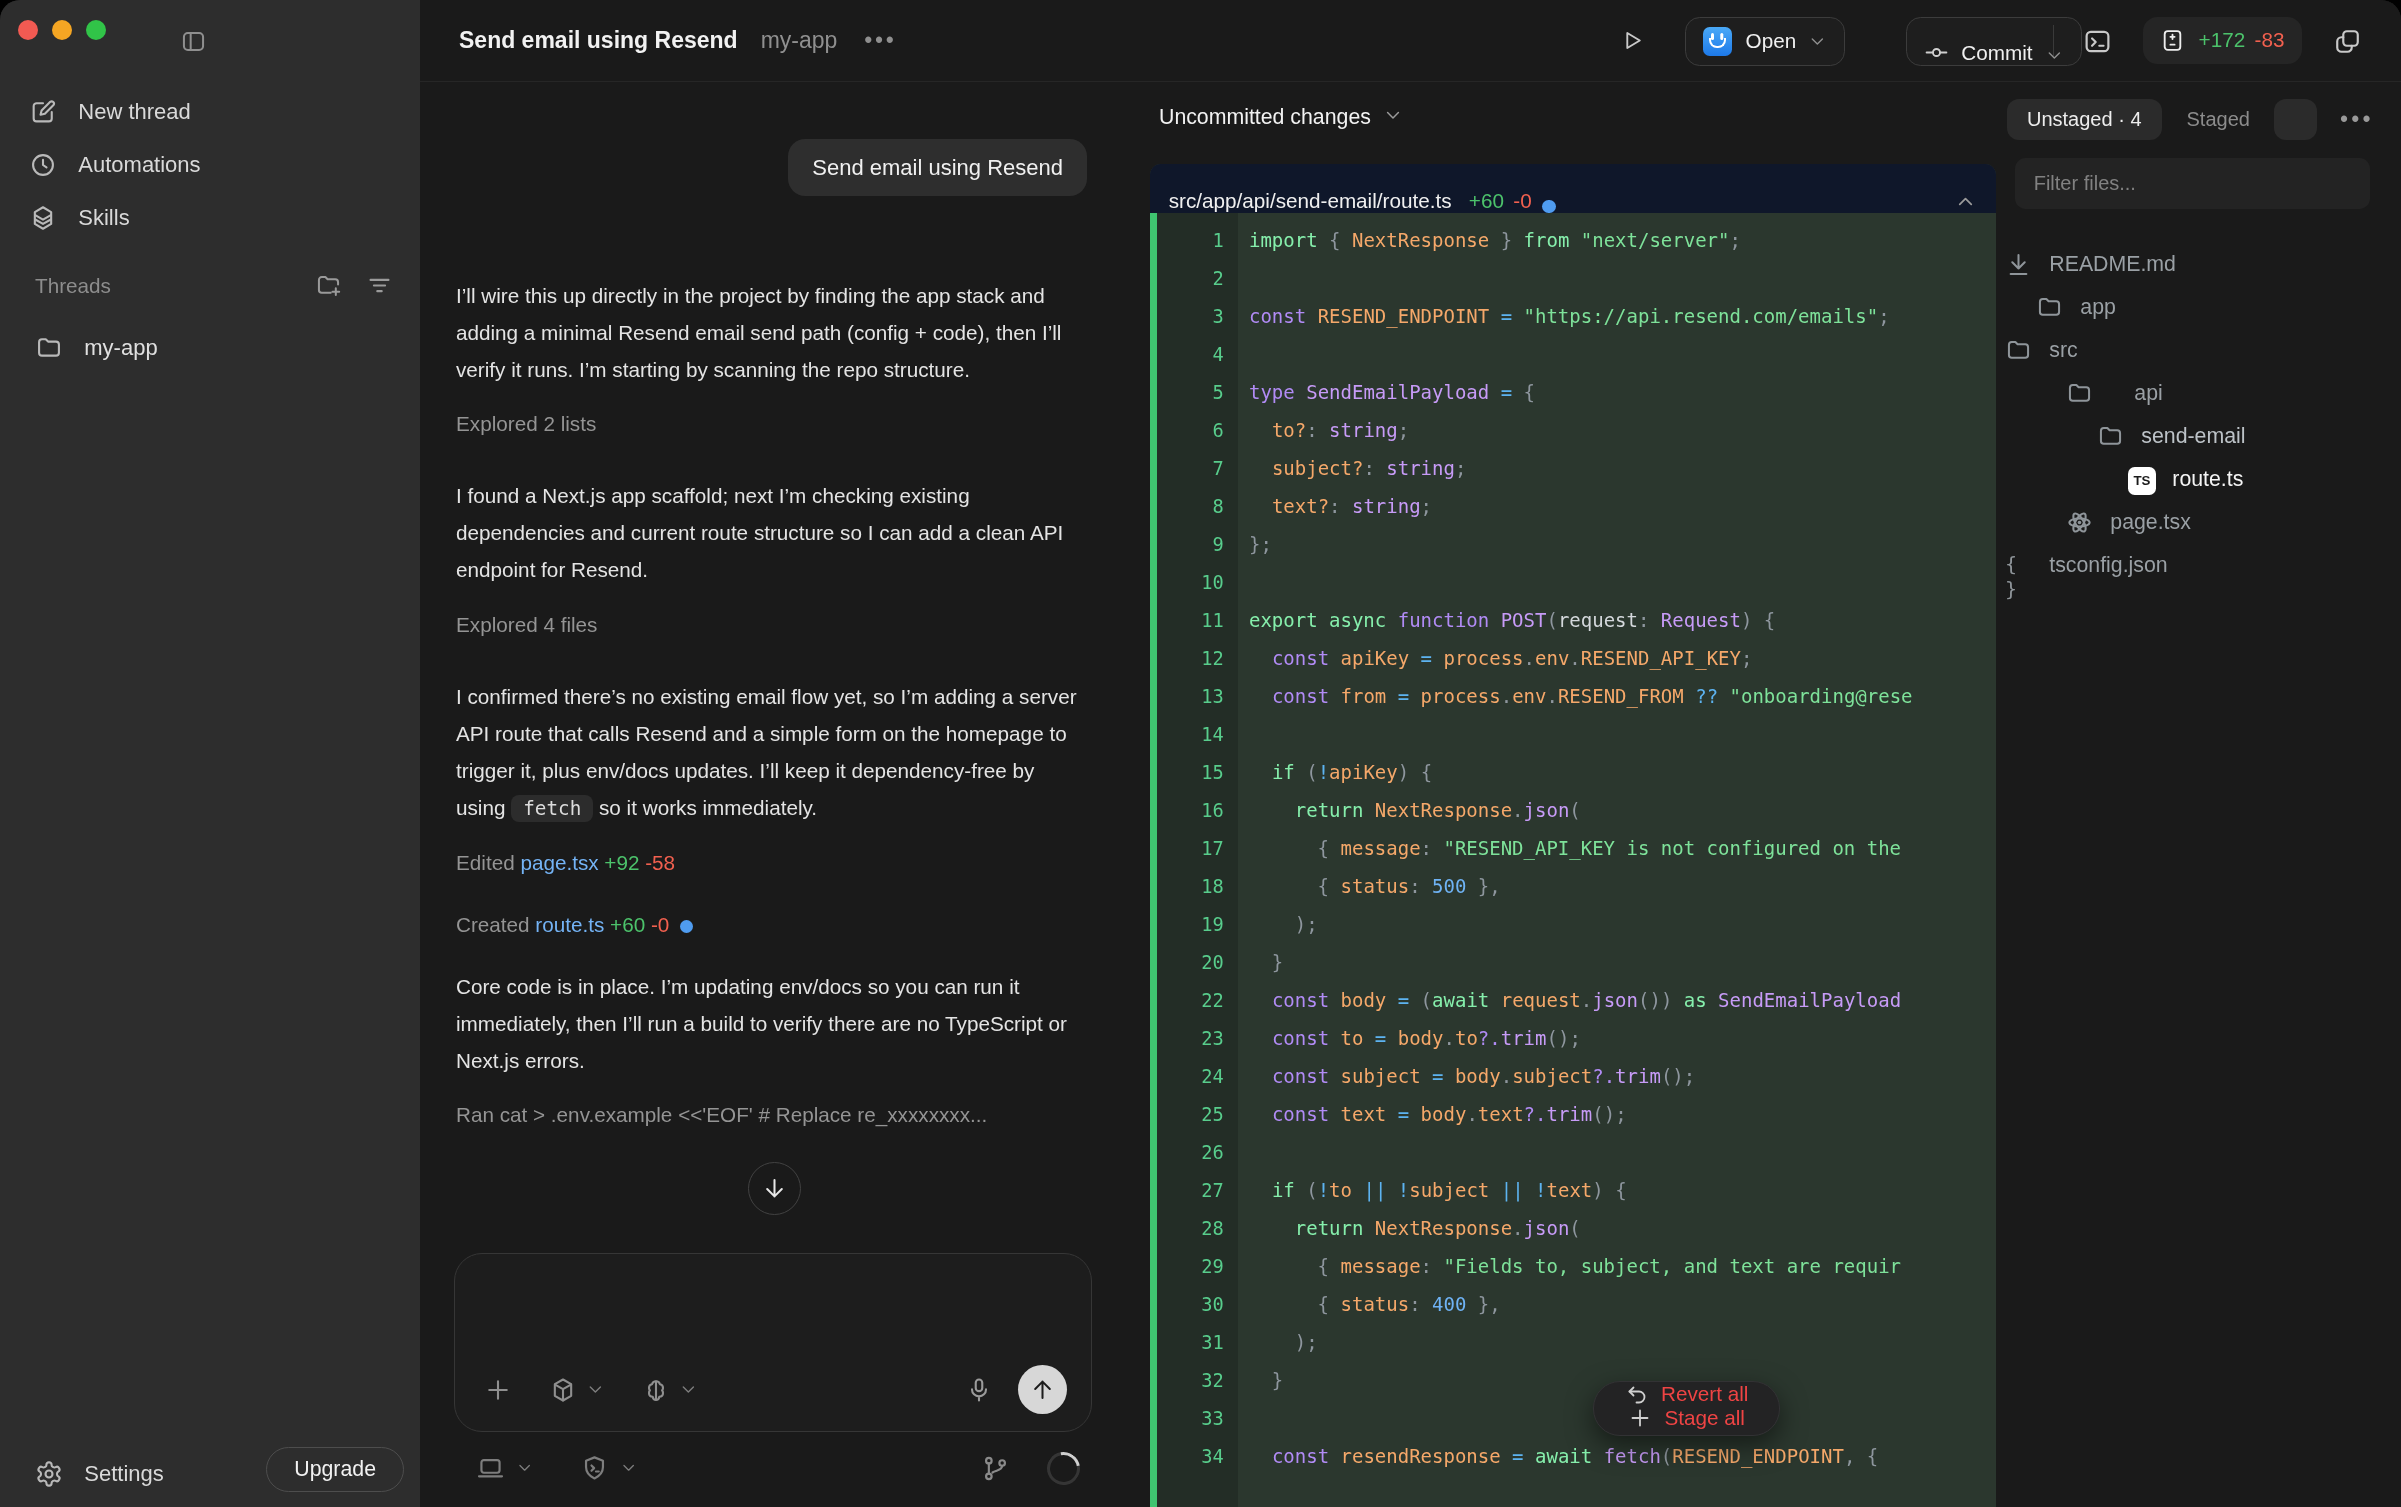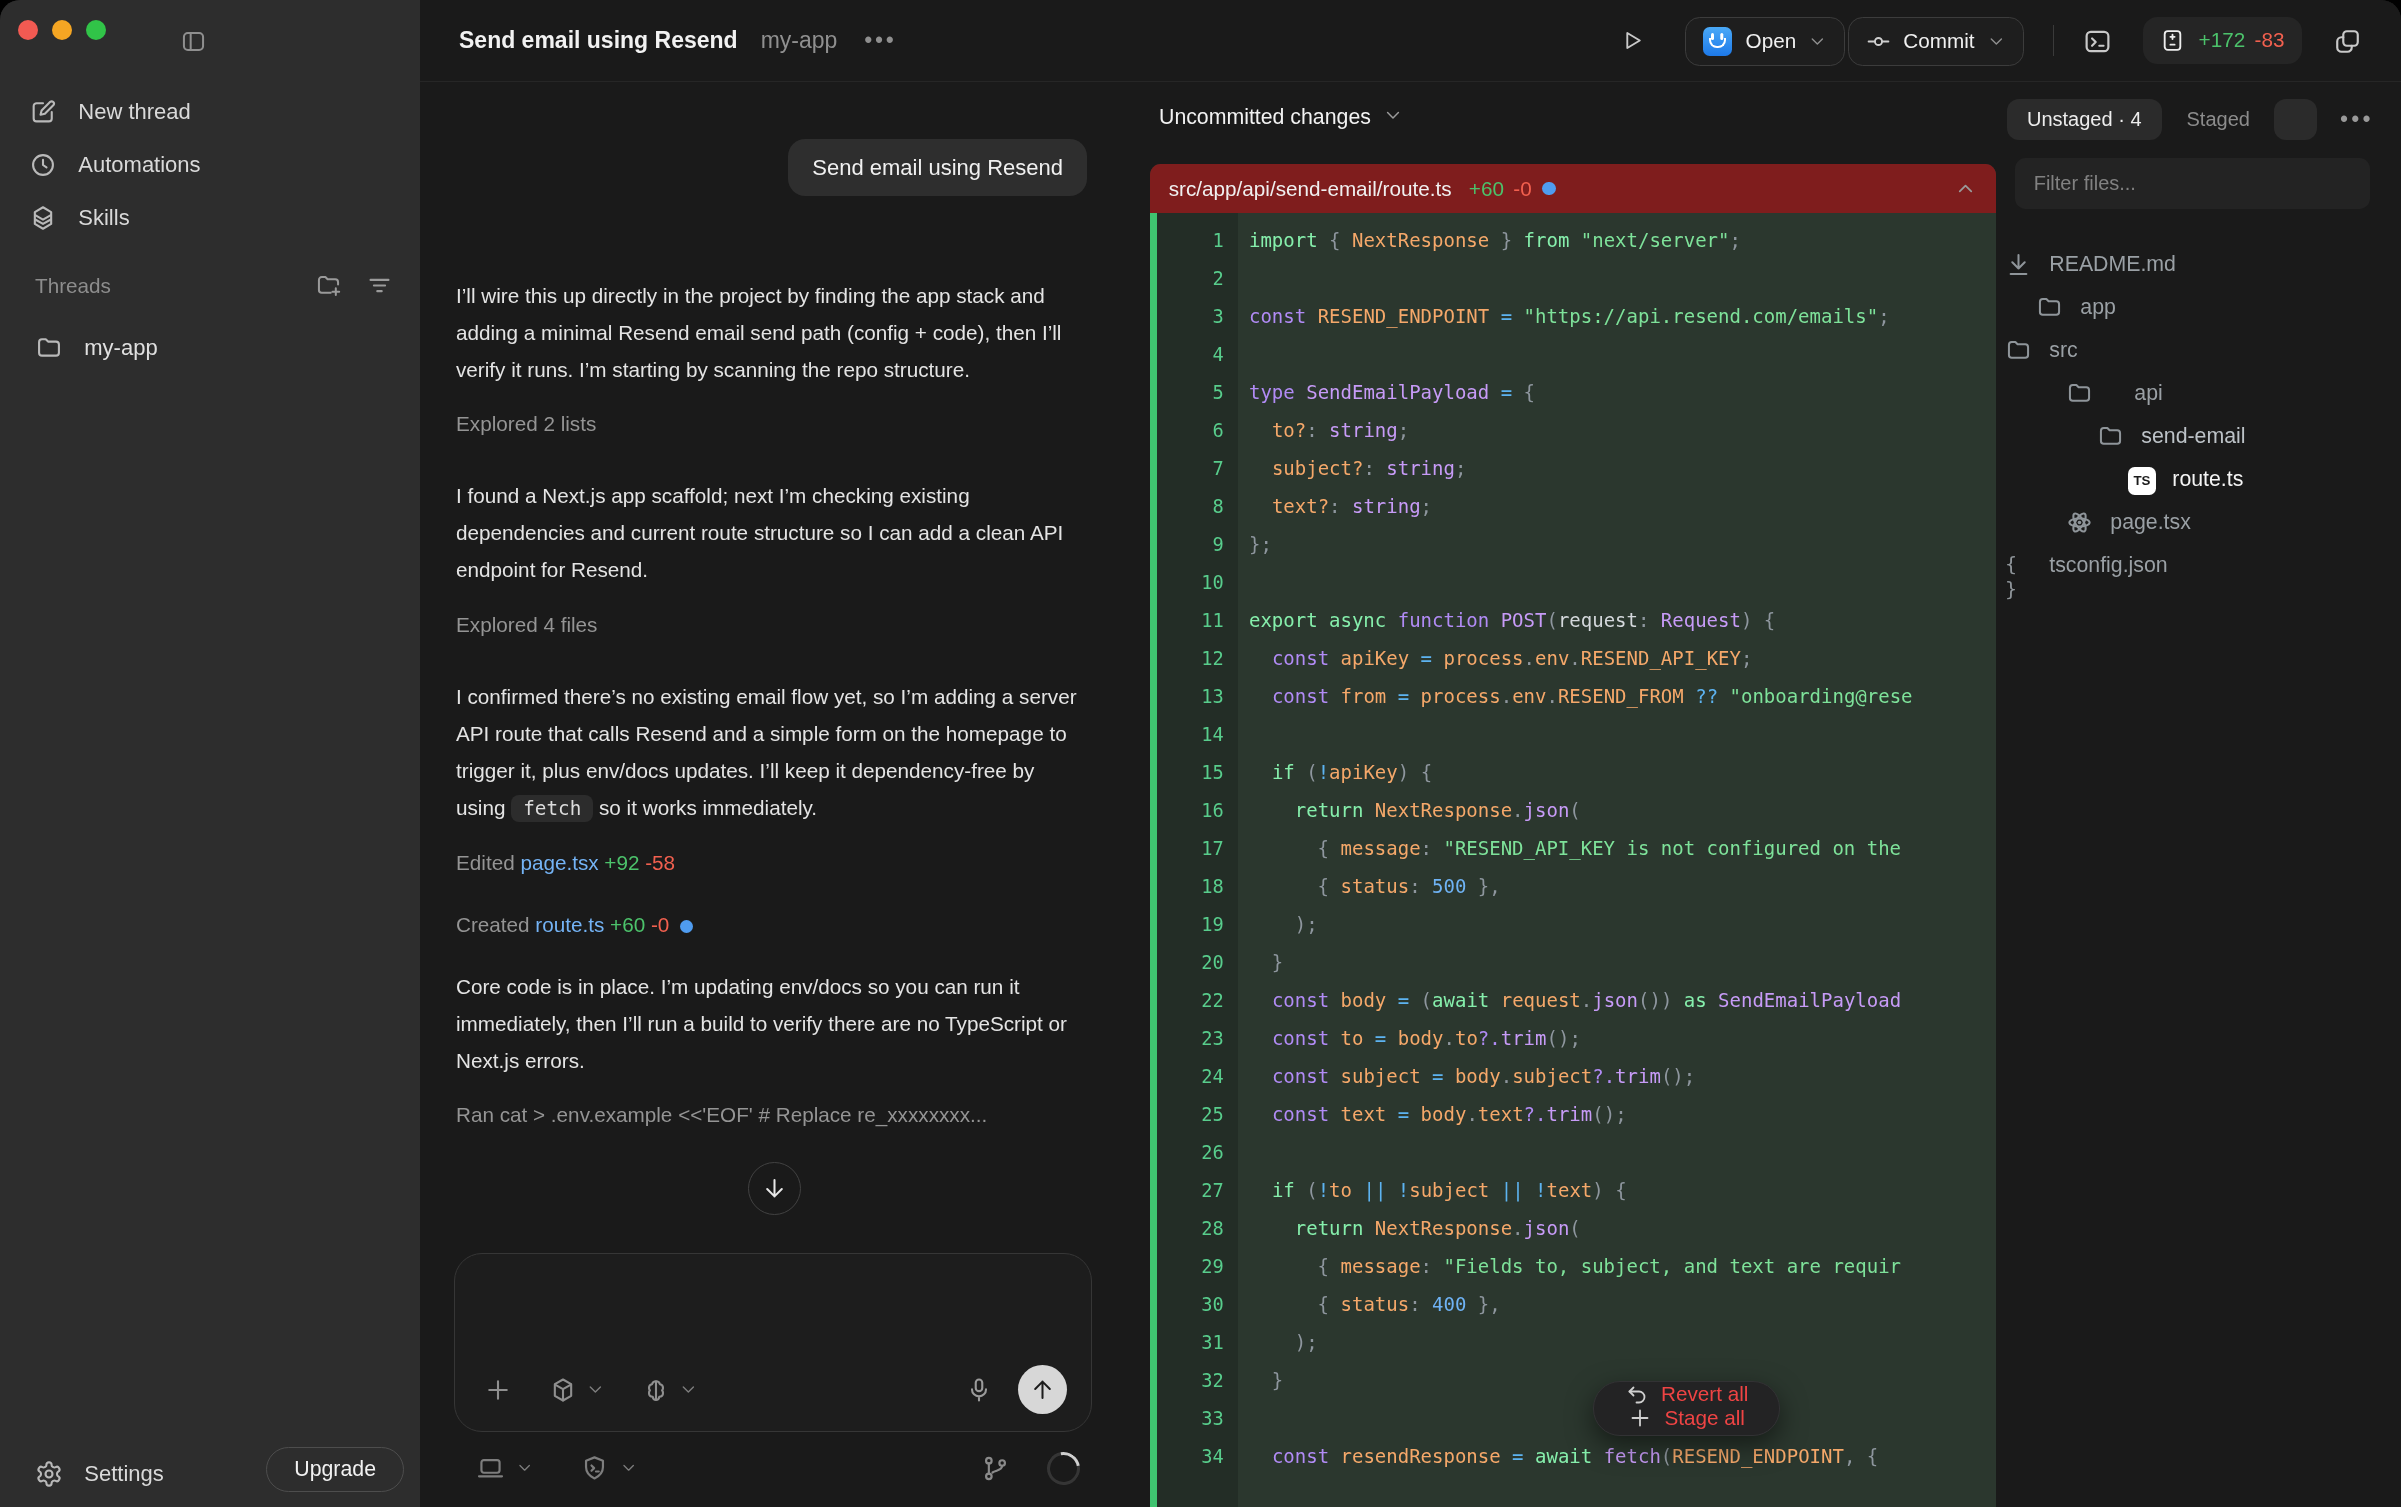--- a/index.html
+++ b/index.html
@@ -64,21 +64,21 @@
   .in-flex{flex:1;}
   .mic-wrap{margin-right:25px;color:#9a9a9a;}
   .send-btn{width:49px;height:49px;border-radius:50%;background:#d7d7d7;color:#1c1c1c;display:flex;align-items:center;justify-content:center;}
   .send-btn .ic{width:27px;height:27px;}
   .below-row{position:absolute;left:476px;top:1448px;width:604px;height:40px;display:flex;align-items:center;color:#7d7d7d;}
   .below-row .ic{width:29px;height:29px;}
   .below-row .chev{width:17.3px;height:17.3px;margin-left:10.7px;}
   .spinner{width:27px;height:27px;border-radius:50%;border:3.3px solid rgba(255,255,255,0.12);border-top-color:#cfcfcf;transform:rotate(35deg);}
   
   .code-card{position:absolute;left:1150px;top:164px;width:846px;bottom:0;background:#2b372e;border-radius:10.7px 10.7px 0 0;overflow:hidden;}
-  .code-hdr{position:absolute;left:0;top:0;right:0;height:49px;background:#7f1d1d;display:flex;align-items:center;padding:0 18.7px;font-size:20.7px;}
+  .code-hdr{position:absolute;left:0;top:0;right:0;height:49px;background:#0f172a;display:flex;align-items:flex-end;padding:0 18.7px;font-size:20.7px;}
   .code-hdr .path{color:#f0f0f0;}
   .code-hdr .chev-up{margin-left:auto;color:#9a9a9a;width:23px;height:23px;}
   .code-body{position:absolute;left:0;top:49px;right:0;bottom:0;}
   .gutter-bg{position:absolute;left:0;top:0;bottom:0;width:88px;background:#232d26;}
   .green-strip{position:absolute;left:0;top:0;bottom:0;width:6.7px;background:#3fc470;}
   .code-lines{position:absolute;left:0;top:8px;right:0;font-family:"DejaVu Sans Mono",monospace;font-size:19px;}
   .cl{display:flex;height:38px;align-items:center;white-space:pre;overflow:hidden;}
   .ln{width:67px;padding-left:6.7px;padding-right:16px;box-sizing:content-box;text-align:right;color:#58cd8c;flex:none;font-size:18.7px;}
   .ct{margin-left:9.3px;}
   .t-k{color:#b18bf5;}  .t-c{color:#86efac;}  .t-i{color:#f5a86a;}
@@ -209,21 +209,21 @@
     </span>
   <div class="tb-btn" style="left:1685px;">
     <span class="finder"></span>
     <span>Open</span>
     <span class="chev ic">
         <svg viewBox="0 0 24 24" fill="none" stroke="currentColor" stroke-width="1.8" stroke-linecap="round" stroke-linejoin="round">
           <path d="m5.5 9 6.5 6.5L18.5 9"></path>
         </svg>
       </span>
   </div>
-  <div class="tb-btn" style="left:1848px;">
+  <div class="tb-btn" style="left:1906px;align-items:flex-end;">
     <span class="ic" style="margin-right:12px;">
         <svg viewBox="0 0 24 24" fill="none" stroke="currentColor" stroke-width="1.8" stroke-linecap="round" stroke-linejoin="round">
           <circle cx="12" cy="12" r="3.4"></circle>
           <path d="M2.5 12h6.1M15.4 12h6.1"></path>
         </svg>
       </span>
     <span>Commit</span>
     <span class="chev ic">
         <svg viewBox="0 0 24 24" fill="none" stroke="currentColor" stroke-width="1.8" stroke-linecap="round" stroke-linejoin="round">
           <path d="m5.5 9 6.5 6.5L18.5 9"></path>

